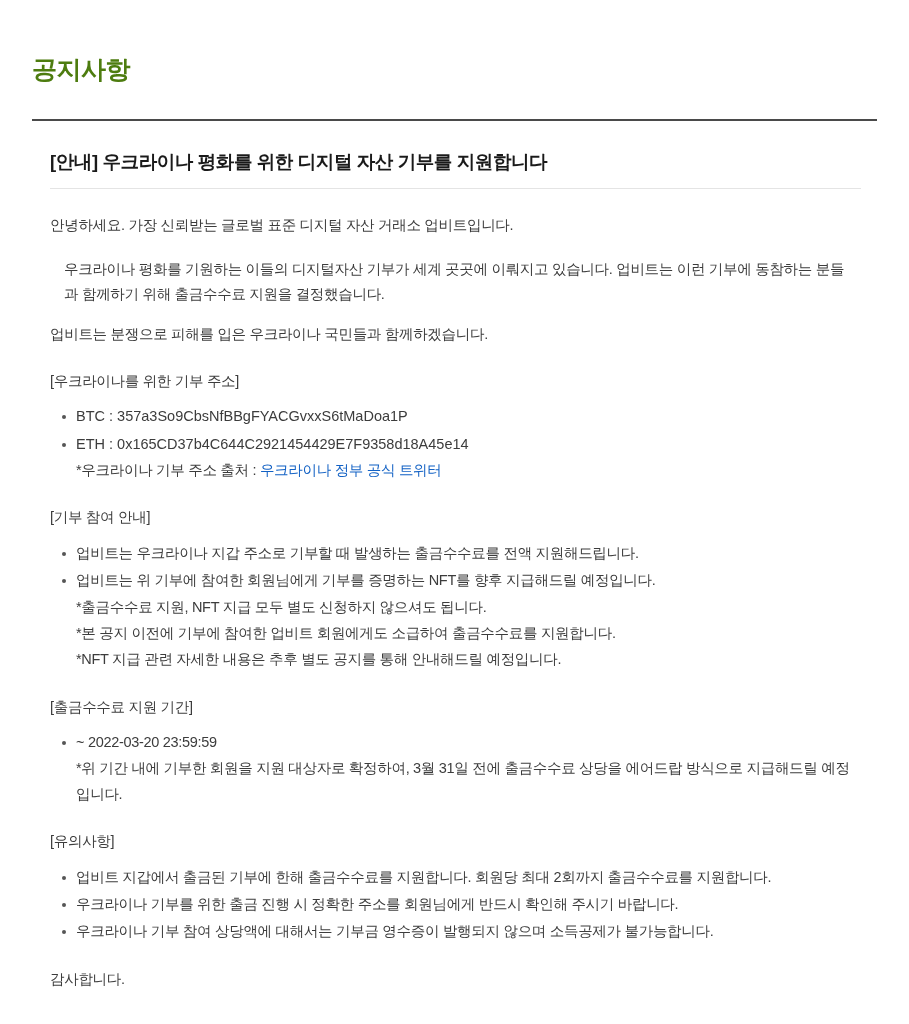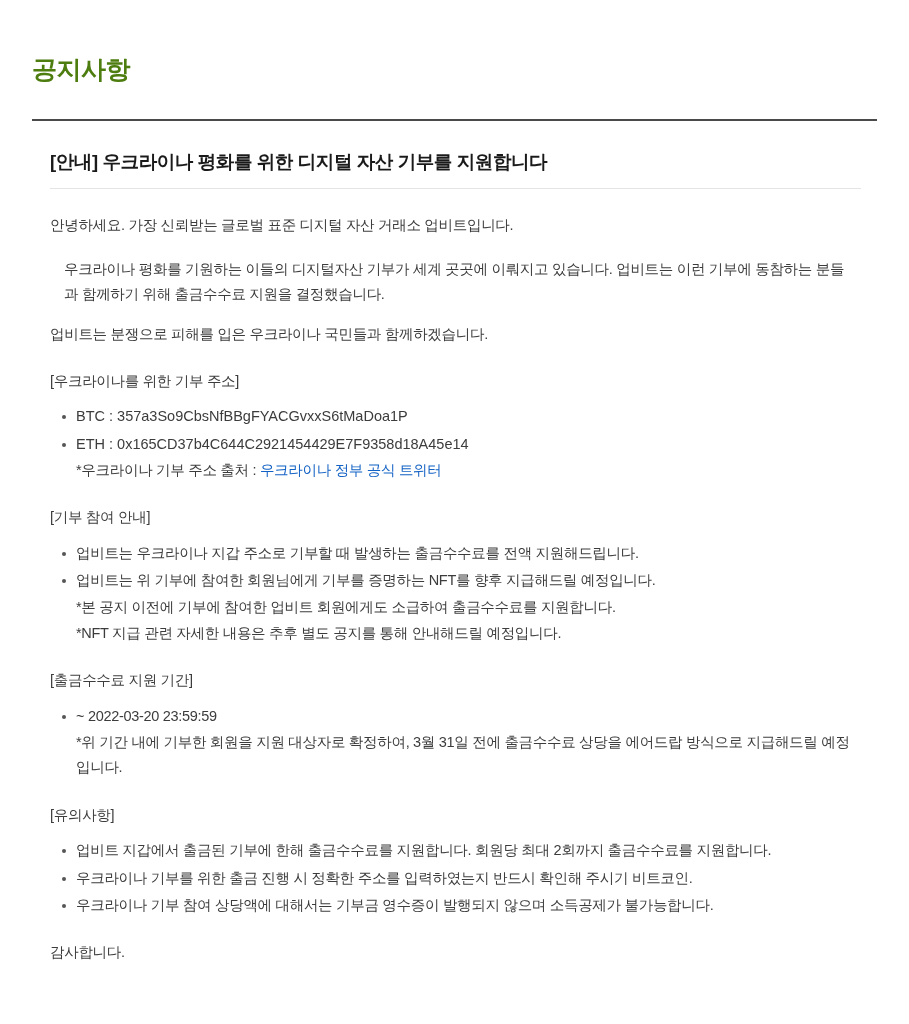--- a/index.html
+++ b/index.html
@@ -137,40 +137,41 @@
       </li>
     </ul>
 
     <div class="section-label">[기부 참여 안내]</div>
     <ul class="bullets">
       <li>
         <span>업비트는 우크라이나 지갑 주소로 기부할 때 발생하는 출금수수료를 전액 지원해드립니다.</span>
       </li>
       <li>
         <span>업비트는 위 기부에 참여한 회원님에게 기부를 증명하는 NFT를 향후 지급해드릴 예정입니다.</span>
+        <span class="sub-note">*출금수수료 지원, NFT 지급 모두 별도 신청하지 않으셔도 됩니다.</span>
         <span class="sub-note">*본 공지 이전에 기부에 참여한 업비트 회원에게도 소급하여 출금수수료를 지원합니다.</span>
         <span class="sub-note">*NFT 지급 관련 자세한 내용은 추후 별도 공지를 통해 안내해드릴 예정입니다.</span>
       </li>
     </ul>
 
     <div class="section-label">[출금수수료 지원 기간]</div>
     <ul class="bullets">
       <li>
         <span>~ 2022-03-20 23:59:59</span>
         <span class="sub-note">*위 기간 내에 기부한 회원을 지원 대상자로 확정하여, 3월 31일 전에 출금수수료 상당을 에어드랍 방식으로 지급해드릴 예정입니다.</span>
       </li>
     </ul>
 
     <div class="section-label">[유의사항]</div>
     <ul class="bullets">
       <li>
         <span>업비트 지갑에서 출금된 기부에 한해 출금수수료를 지원합니다. 회원당 최대 2회까지 출금수수료를 지원합니다.</span>
       </li>
       <li>
-        <span>우크라이나 기부를 위한 출금 진행 시 정확한 주소를 입력하였는지 반드시 확인해 주시기 비트코인.</span>
+        <span>우크라이나 기부를 위한 출금 진행 시 정확한 주소를 회원님에게 반드시 확인해 주시기 바랍니다.</span>
       </li>
       <li>
         <span>우크라이나 기부 참여 상당액에 대해서는 기부금 영수증이 발행되지 않으며 소득공제가 불가능합니다.</span>
       </li>
     </ul>
 
     <p style="margin-top:22px">감사합니다.</p>
   </div>
 
 </div>

